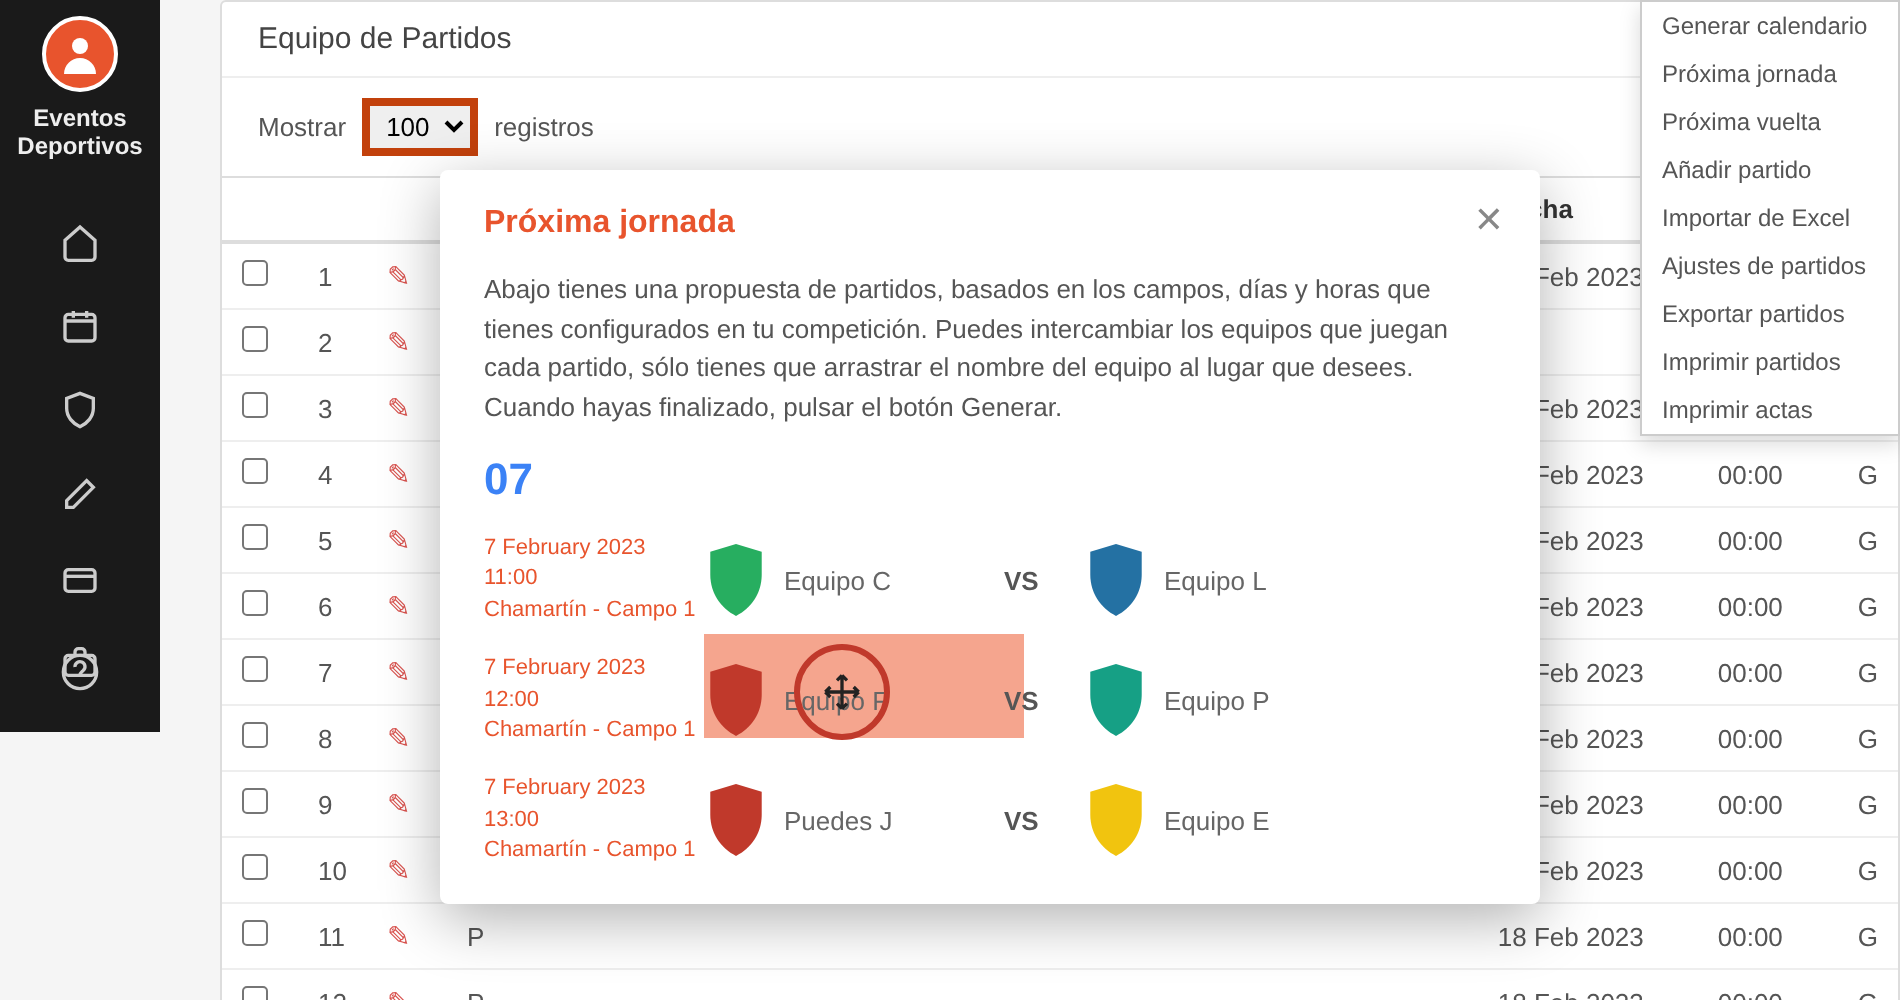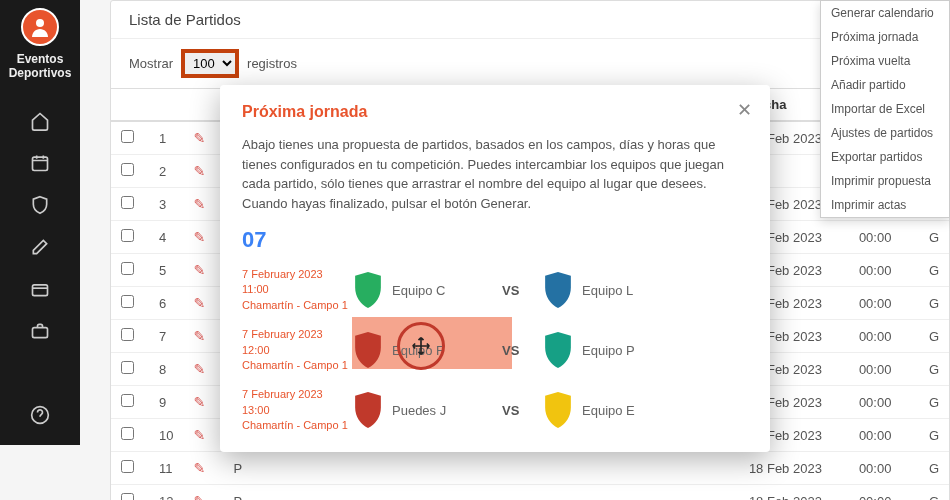--- a/index.html
+++ b/index.html
@@ -1,17 +1,17 @@
 <!DOCTYPE html>
 <html><head>
 <meta charset="utf-8">
 <style>
 *{box-sizing:border-box;margin:0;padding:0;font-family:"Segoe UI",Arial,sans-serif}
 body{background:#f5f5f5;overflow:hidden;width:950px;height:500px;position:relative}
-.sidebar{position:absolute;left:0;top:0;width:80px;height:445px;background:#1a1a1a;color:#b0b0b0;display:flex;flex-direction:column;align-items:center;padding-top:8px}
+.sidebar{position:absolute;left:0;top:0;width:80px;height:366px;background:#1a1a1a;color:#b0b0b0;display:flex;flex-direction:column;align-items:center;padding-top:8px}
 .avatar{width:38px;height:38px;border-radius:50%;background:#e8542d;display:flex;align-items:center;justify-content:center;margin-bottom:6px;border:2px solid #fff}
 .avatar svg{width:24px;height:24px}
 .brand{font-size:12px;text-align:center;color:#eee;line-height:1.2;font-weight:600;margin-bottom:30px}
 .nav-icons{display:flex;flex-direction:column;gap:22px;align-items:center}
 .nav-icon{width:20px;height:20px;color:#ccc}
 .help-icon{position:absolute;bottom:20px;width:20px;height:20px;color:#ccc}
 .main{position:absolute;left:80px;top:0;right:0;height:500px;padding:0 0 0 30px}
 .card{background:#fff;border:1px solid #ddd;border-radius:3px;margin-top:0}
 .card-header{padding:10px 18px;border-bottom:1px solid #eee;font-size:15px;color:#444}
 .controls{padding:10px 18px;font-size:13px;color:#555;display:flex;align-items:center;gap:8px}
@@ -72,21 +72,21 @@
       </svg>
   </div>
   <svg class="help-icon" viewBox="0 0 24 24" fill="none" stroke="currentColor" stroke-width="2">
       <circle cx="12" cy="12" r="10"></circle>
       <path d="M9 9a3 3 0 115 2c-1 1-2 1.5-2 3M12 18h.01"></path>
     </svg>
 </div>
 
 <div class="main">
   <div class="card">
-    <div class="card-header">Lista de Partidos</div>
+    <div class="card-header">Equipo de Partidos</div>
     <div class="controls">
       <span>Mostrar</span>
       <select><option>100</option></select>
       <span>registros</span>
     </div>
     <table class="table">
       <thead>
           <tr>
         <th style="width:38px"></th>
             <th style="width:34px"></th>
@@ -212,21 +212,21 @@
 </div>
 
 <div class="context-menu" id="ctx">
     <div>Generar calendario</div>
     <div>Próxima jornada</div>
     <div>Próxima vuelta</div>
     <div>Añadir partido</div>
     <div>Importar de Excel</div>
     <div>Ajustes de partidos</div>
     <div>Exportar partidos</div>
-    <div>Imprimir propuesta</div>
+    <div>Imprimir partidos</div>
     <div>Imprimir actas</div>
   </div>
 
 <div class="modal">
   <div class="modal-title">Próxima jornada</div>
   <span class="modal-close">✕</span>
   <p class="modal-desc">Abajo tienes una propuesta de partidos, basados en los campos, días y horas que tienes configurados en tu competición. Puedes intercambiar los equipos que juegan cada partido, sólo tienes que arrastrar el nombre del equipo al lugar que desees. Cuando hayas finalizado, pulsar el botón Generar.</p>
   <div class="round-num">07</div>
   <div id="fixtures">
       <div class="fixture">

